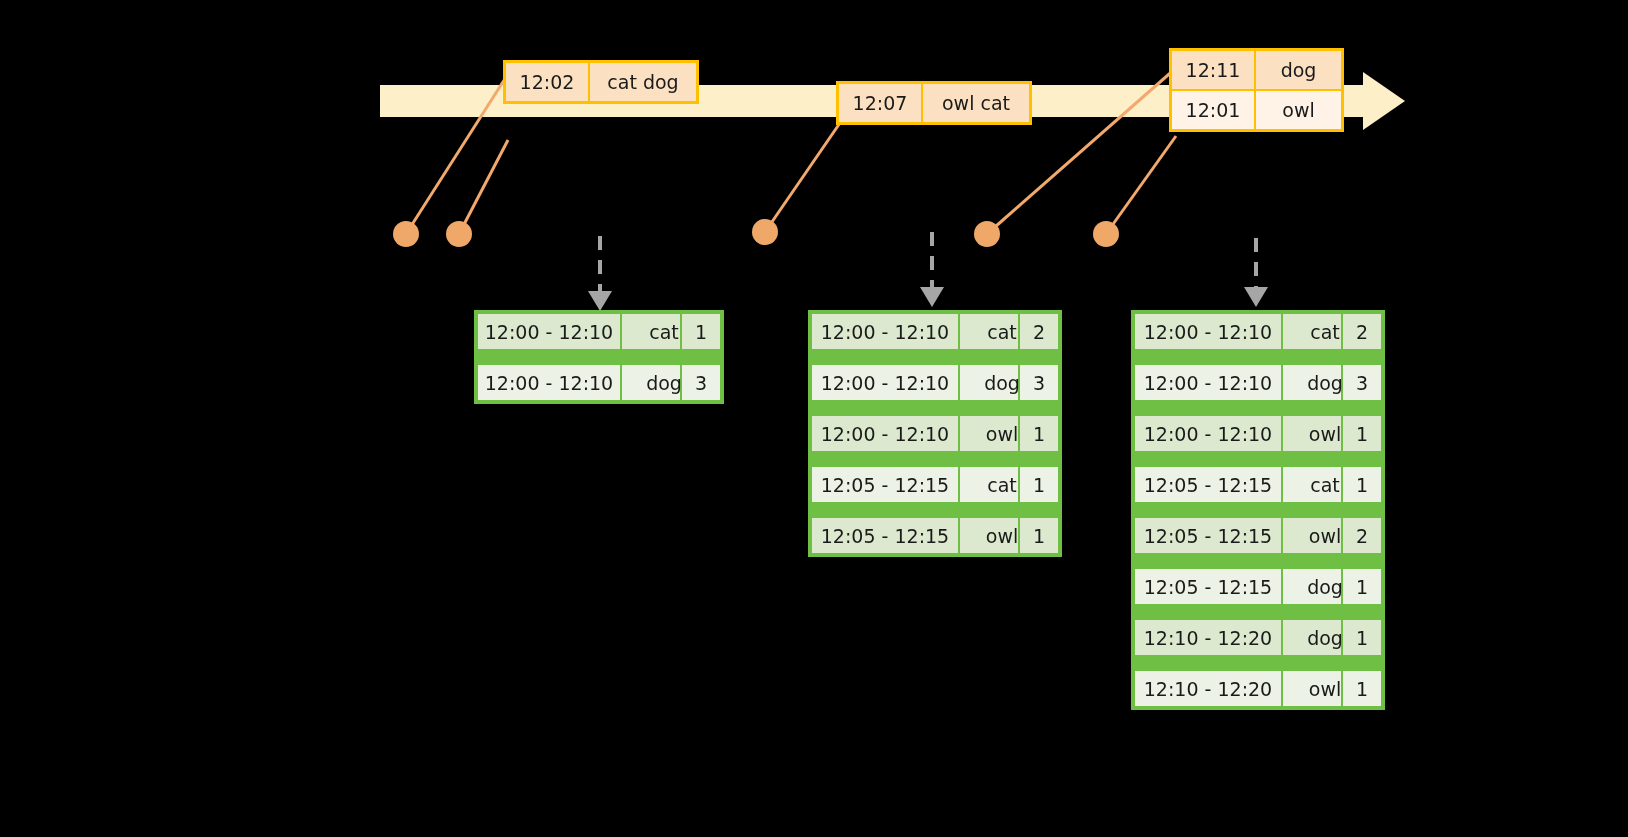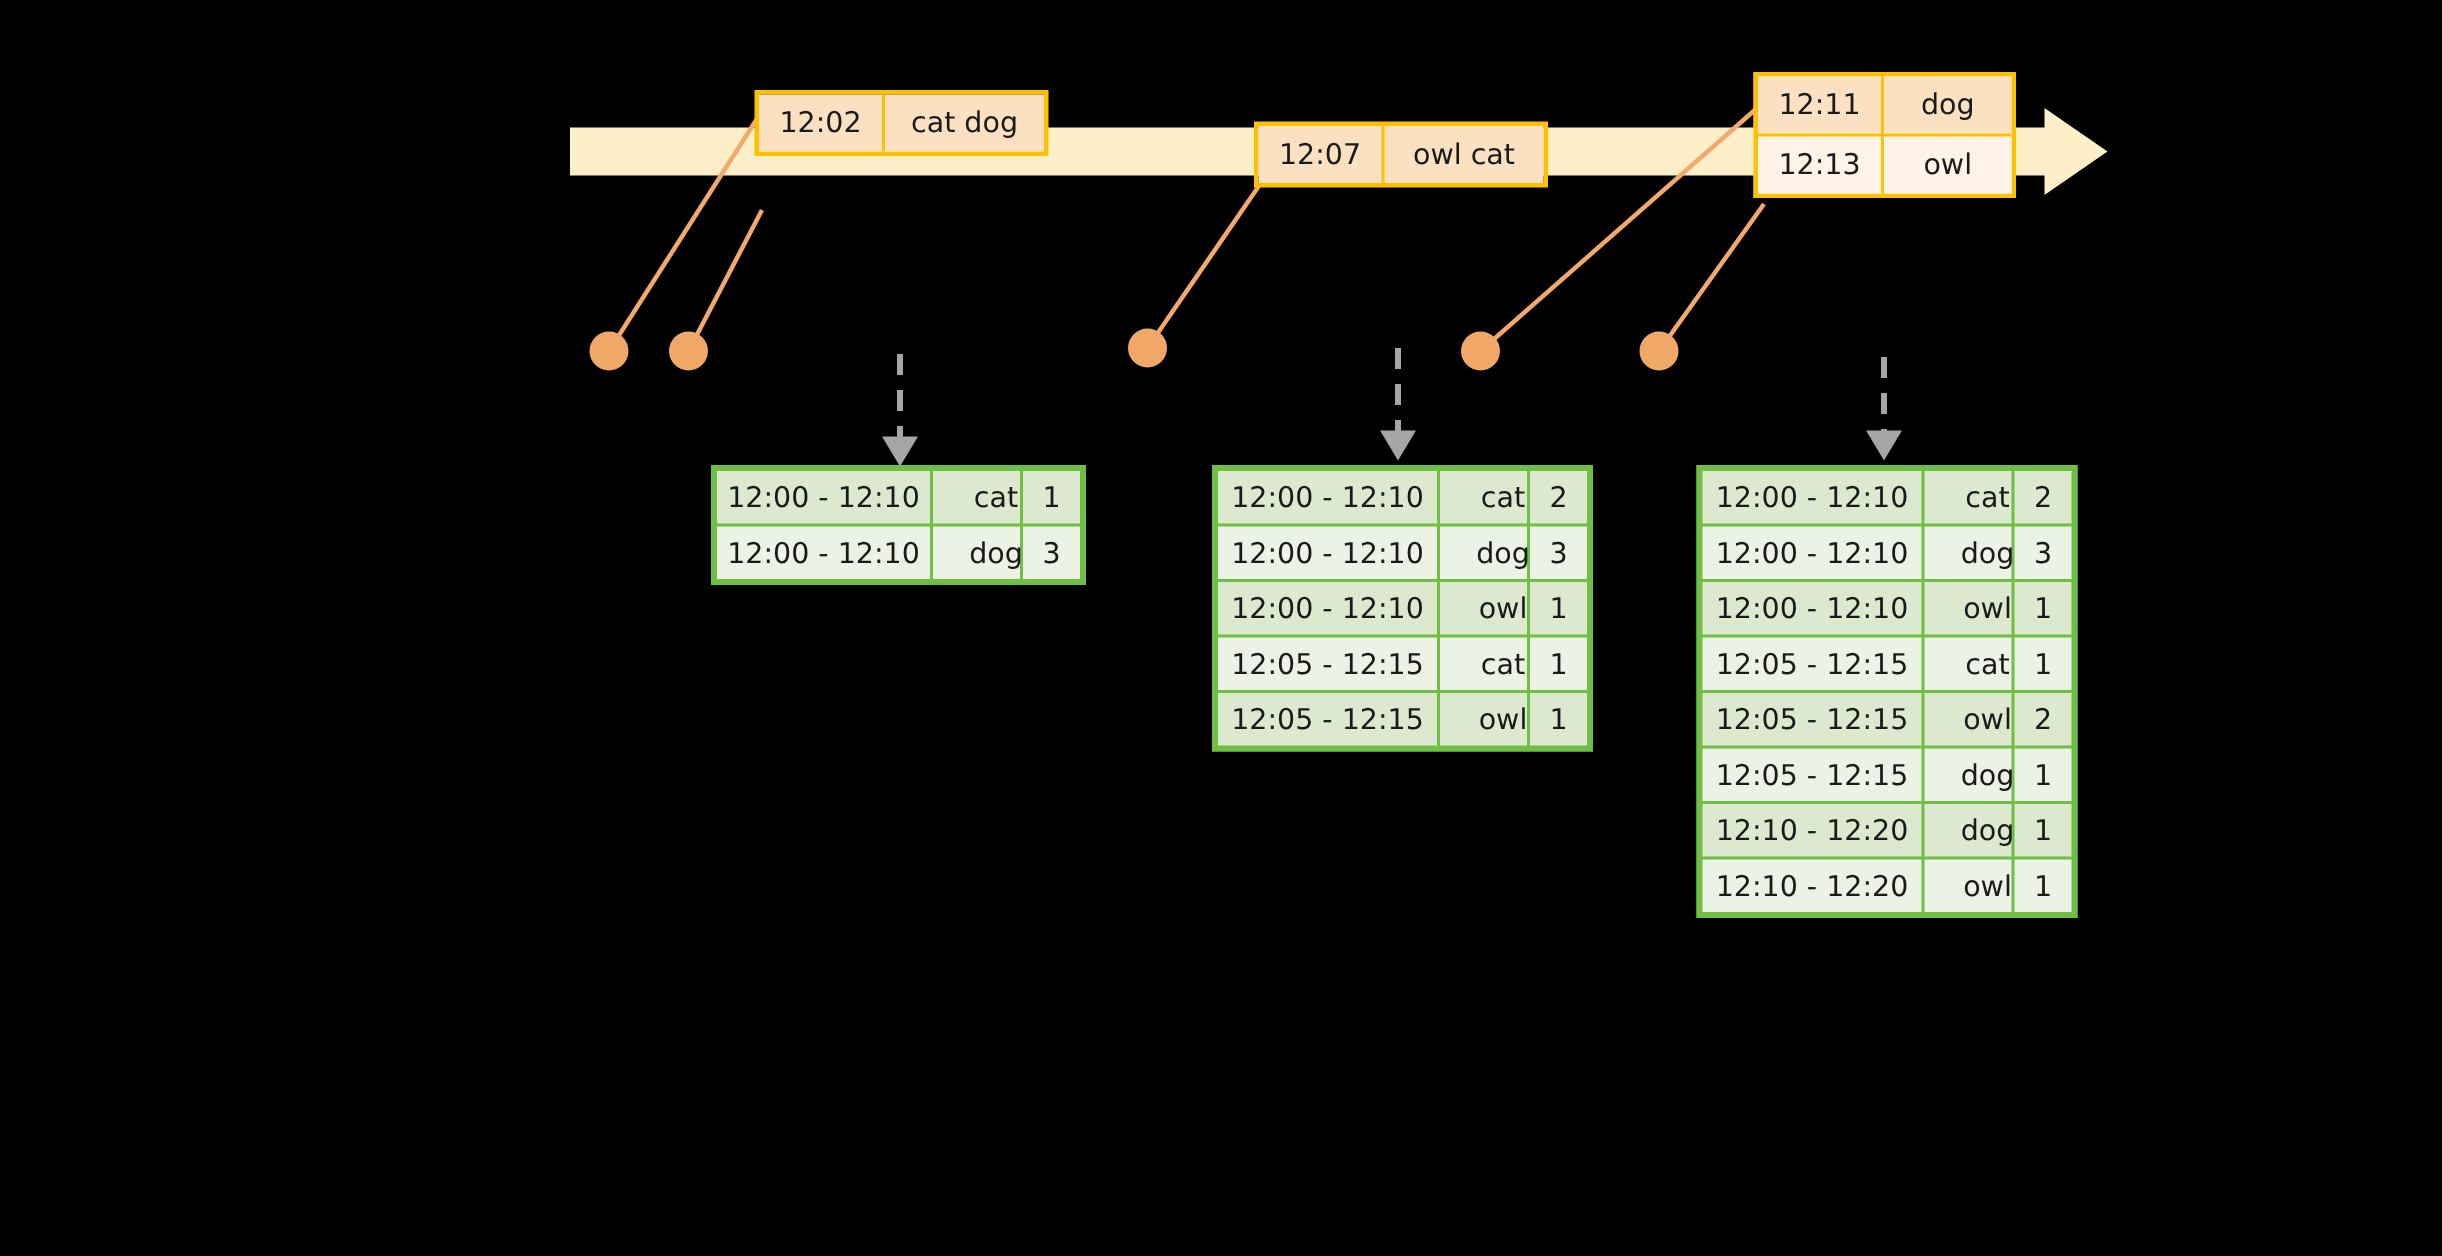--- a/index.html
+++ b/index.html
@@ -65,21 +65,21 @@
   }
 
   
   .result-table {
     position: absolute;
     border: 4px solid #6FBF44;
     box-sizing: border-box;
     background: #6FBF44;
     display: flex;
     flex-direction: column;
-    gap: 2px;
+    gap: 16px;
     justify-content: center;
   }
   .res-row {
     display: flex;
     flex-direction: row;
     height: 35px;
     gap: 2px;
   }
   .res-cell {
     display: flex;
@@ -157,21 +157,21 @@
       <div class="event-cell words">owl cat</div>
     </div>
   </div>
 
   <div class="event-box" style="left:1169px; top:48px; width:175px;">
     <div class="event-row shade-a">
       <div class="event-cell time">12:11</div>
       <div class="event-cell words">dog</div>
     </div>
     <div class="event-row shade-b">
-      <div class="event-cell time">12:13</div>
+      <div class="event-cell time">12:01</div>
       <div class="event-cell words">owl</div>
     </div>
   </div>
 
   <div class="result-table t1" style="left:474px; top:310px;">
     <div class="res-row shade-a">
       <div class="res-cell window">12:00 - 12:10</div>
       <div class="res-cell word">cat</div>
       <div class="res-cell count">1</div>
     </div>

